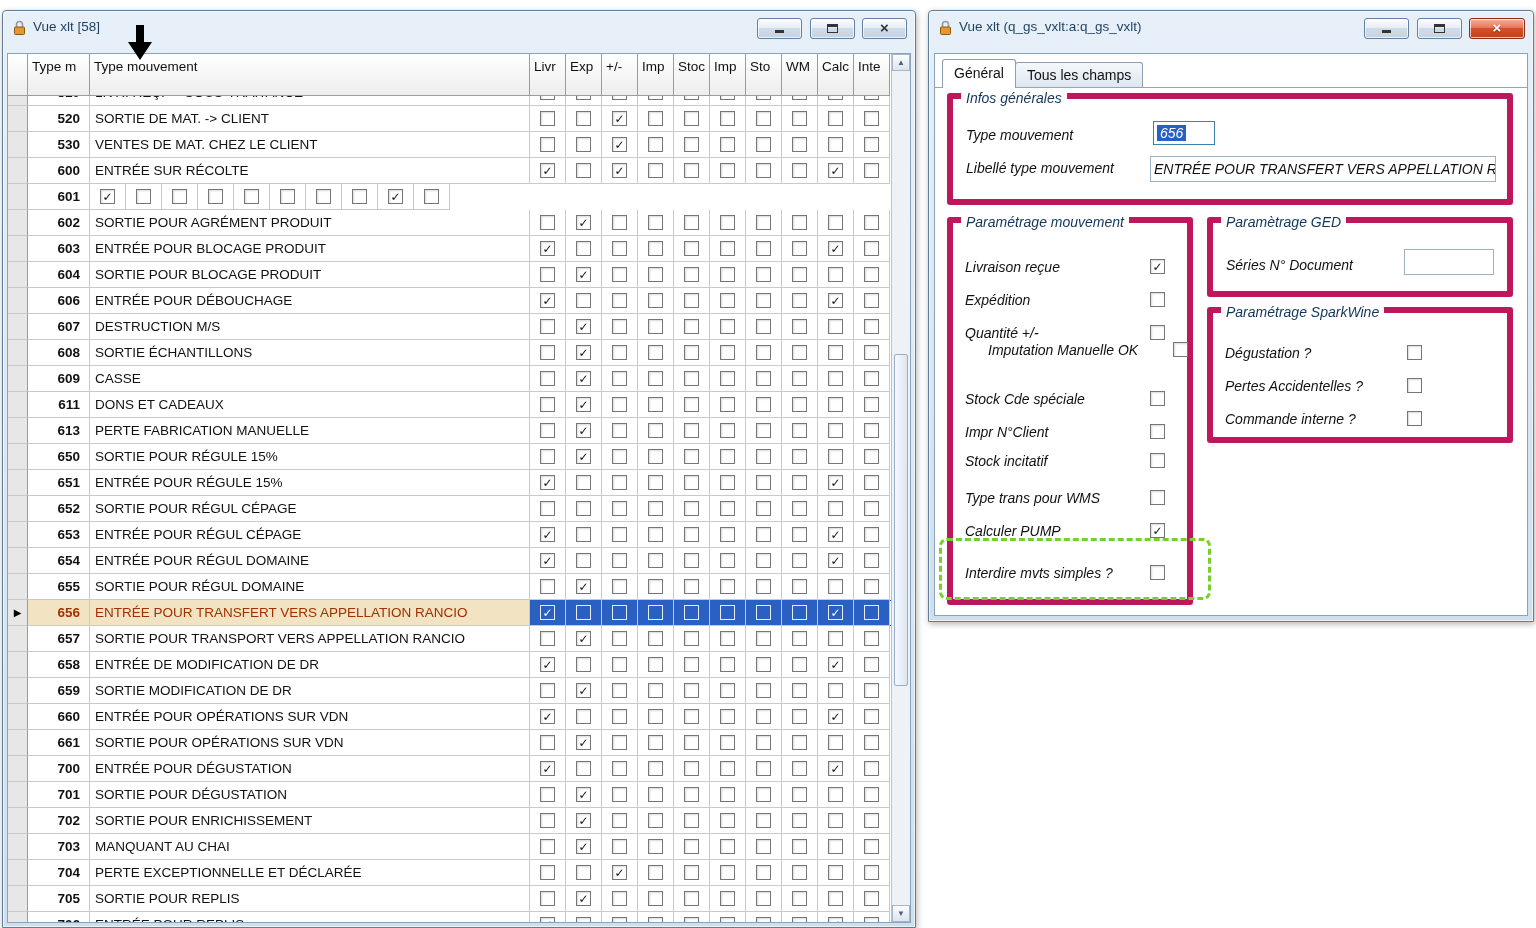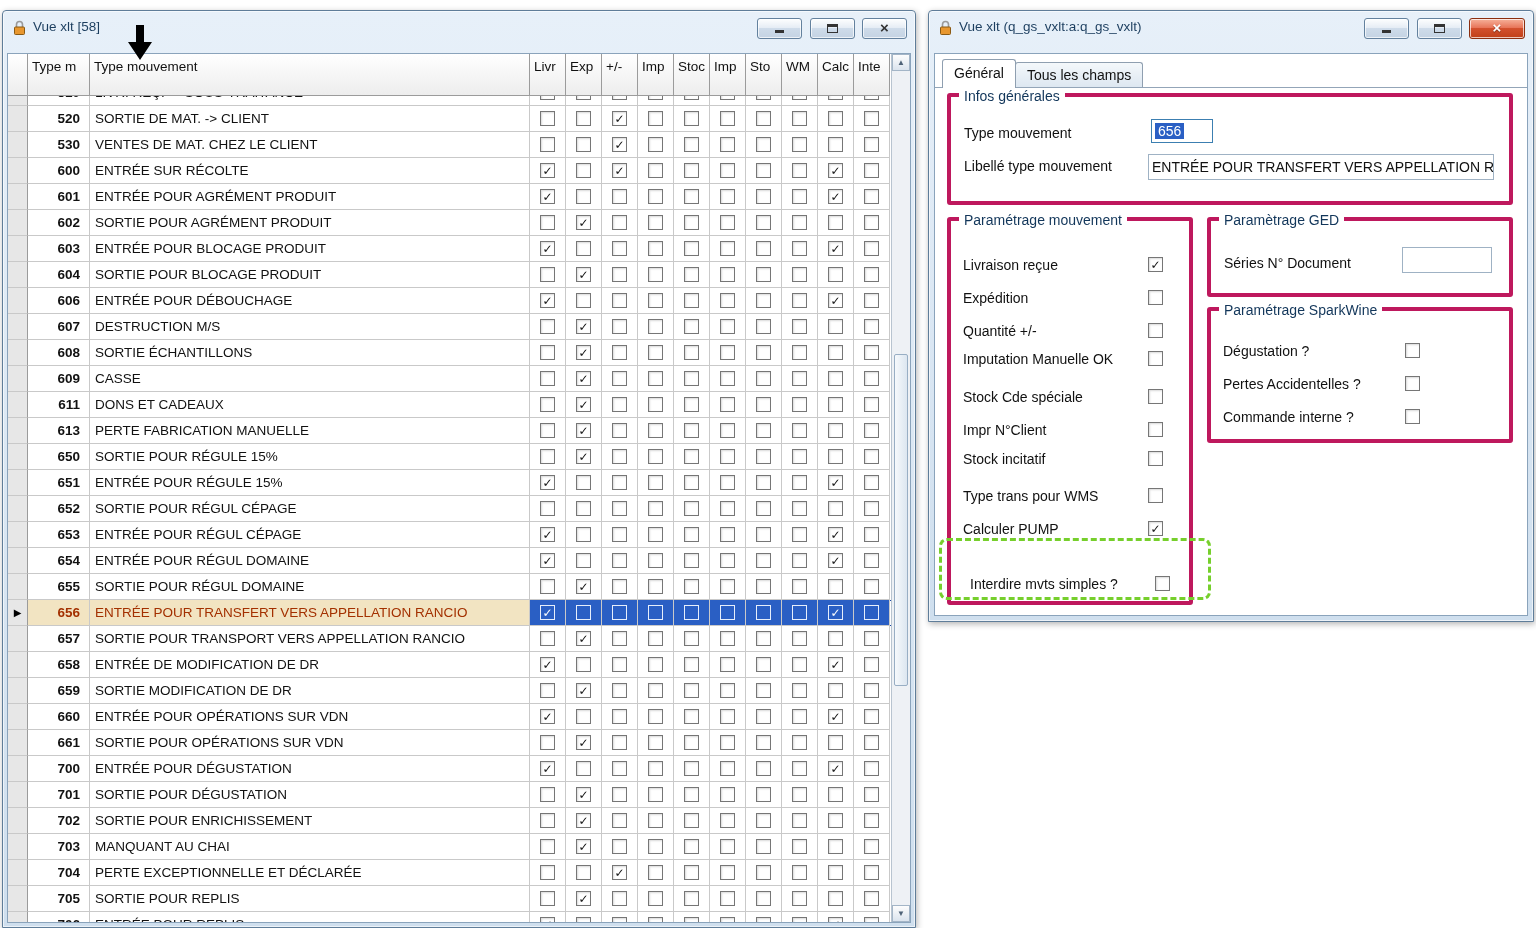--- a/index.html
+++ b/index.html
@@ -64,21 +64,21 @@
 
   
   .form-content{position:absolute;top:42px;left:5px;right:5px;bottom:5px;background:#fff;border:1px solid #8aa3bb;}
   .tabstrip{position:absolute;top:2px;left:0;right:0;height:31px;border-bottom:1px solid #93a5b8;}
   .tab{position:absolute;height:25px;top:6px;box-sizing:border-box;border:1px solid #8f9fb0;border-bottom:none;
        border-radius:3px 3px 0 0;padding:0 11px;line-height:24px;font-size:14px;
        background:linear-gradient(#f4f8fb,#dde7f1);cursor:default;}
   .tab.active{top:3px;height:29px;line-height:27px;background:#fff;z-index:3;}
   .tab-general{left:7px;} .tab-tous{left:80px;}
 
-  .grp{position:absolute;border:4px solid #be185d;border-radius:3px;box-sizing:border-box;}
+  .grp{position:absolute;border:6px solid #be185d;border-radius:3px;box-sizing:border-box;font-style:italic;}
   .grp-legend{position:absolute;top:-9px;left:8px;background:#fff;padding:0 5px;font-size:14px;color:#12365a;line-height:16px;white-space:nowrap;}
   .grp-infos{left:12px;top:39px;width:566px;height:112px;}
   .grp-mvt{left:12px;top:163px;width:246px;height:388px;}
   .grp-ged{left:272px;top:163px;width:306px;height:80px;}
   .grp-spark{left:272px;top:253px;width:306px;height:136px;}
 
   .flabel{position:absolute;font-size:14px;line-height:16px;white-space:nowrap;}
   .tfield{position:absolute;box-sizing:border-box;background:#fff;border:1px solid #9fb2c4;
           display:flex;align-items:center;padding:0 3px;font-size:14px;overflow:hidden;white-space:nowrap;}
   .l1{left:13px;top:28px;} .f1{left:200px;top:22px;width:62px;height:24px;border-color:#3c7fb1;}
@@ -269,21 +269,20 @@
             <div class="cell cbc c-cb">
               <div class="cb on">✓</div>
             </div>
             <div class="cell cbc c-cb">
               <div class="cb"></div>
             </div>
           </div>
           <div class="row">
             <div class="cell gut c-gutter"></div>
             <div class="cell num c-type">601</div>
-            <div class="cell lab c-label">ENTRÉE POUR AGRÉMENT PRODUIT</div>
             <div class="cell cbc c-cb">
               <div class="cb on">✓</div>
             </div>
             <div class="cell cbc c-cb">
               <div class="cb"></div>
             </div>
             <div class="cell cbc c-cb">
               <div class="cb"></div>
             </div>
             <div class="cell cbc c-cb">
@@ -1343,21 +1342,21 @@
               <div class="cb opt-cb on">✓</div>
             </div>
             <div class="opt-row" style="top: 67px;">
               <div class="opt-label">Expédition</div>
               <div class="cb opt-cb"></div>
             </div>
             <div class="opt-row" style="top: 100px;">
               <div class="opt-label">Quantité +/-</div>
               <div class="cb opt-cb"></div>
             </div>
-            <div class="opt-row" style="top: 128px;">
+            <div class="opt-row" style="top: 117px; margin-left: 23px;">
               <div class="opt-label">Imputation Manuelle OK</div>
               <div class="cb opt-cb"></div>
             </div>
             <div class="opt-row" style="top: 166px;">
               <div class="opt-label">Stock Cde spéciale</div>
               <div class="cb opt-cb"></div>
             </div>
             <div class="opt-row" style="top: 199px;">
               <div class="opt-label">Impr N°Client</div>
               <div class="cb opt-cb"></div>
@@ -1367,21 +1366,21 @@
               <div class="cb opt-cb"></div>
             </div>
             <div class="opt-row" style="top: 265px;">
               <div class="opt-label">Type trans pour WMS</div>
               <div class="cb opt-cb"></div>
             </div>
             <div class="opt-row" style="top: 298px;">
               <div class="opt-label">Calculer PUMP</div>
               <div class="cb opt-cb on">✓</div>
             </div>
-            <div class="opt-row" style="top: 353px; margin-left: 7px;">
+            <div class="opt-row" style="top: 340px;">
               <div class="opt-label">Interdire mvts simples ?</div>
               <div class="cb opt-cb"></div>
             </div>
           </div>
       </div>
 
       <div class="grp grp-spark">
         <span class="grp-legend">Paramétrage SparkWine</span>
         <div id="spark-options">
             <div class="opt-row" style="top: 30px;">

